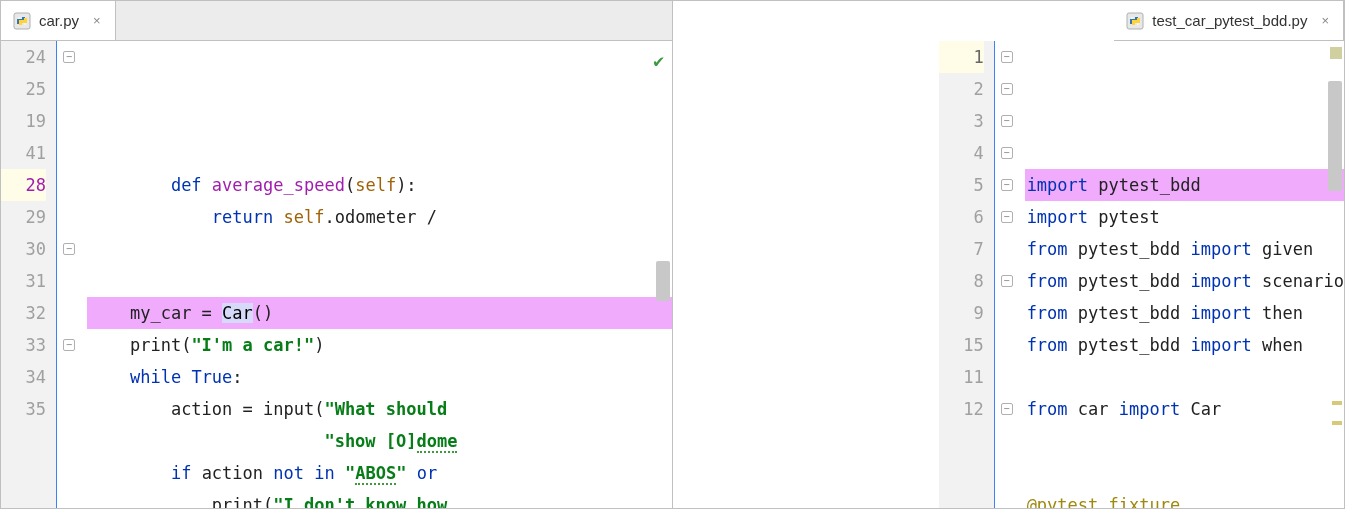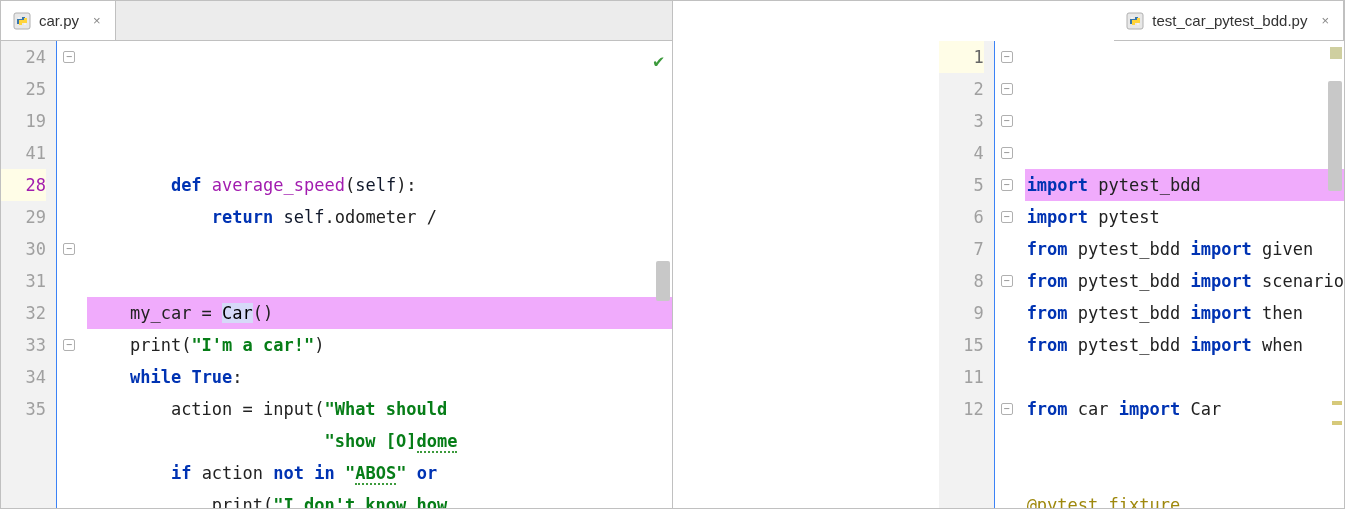--- a/index.html
+++ b/index.html
@@ -89,23 +89,23 @@
     color: #888;
   }
   .code {
     flex: 1;
     position: relative;
     white-space: pre;
     overflow: hidden;
   }
   .code .line { height: 32px; padding-left: 2px; }
   .hl-current { background: #f0abfc; }
-  .kw { color: #0033b3; font-weight: bold; }
+  .kw { color: #0033b3; font-weight: normal; }
   .fn { color: #a21caf; }
-  .self { color: #0f172a; }
+  .self { color: #a16207; }
   .str { color: #067d17; font-weight: bold; }
   .id { color: #222; }
   .dec { color: #9e880d; }
   .caret-bg { background: #d6d9f8; }
   .green-squiggle { border-bottom: 2px dotted #3c9a3c; }
   .check-icon {
     position: absolute;
     top: 4px; right: 8px;
     color: #3c9a3c;
     font-size: 18px;

